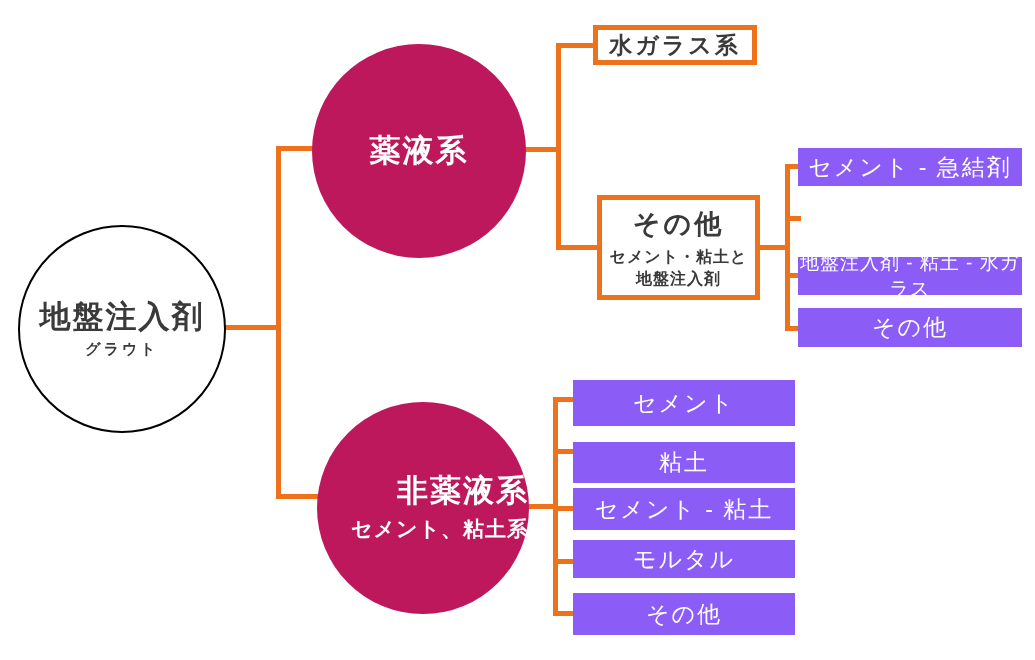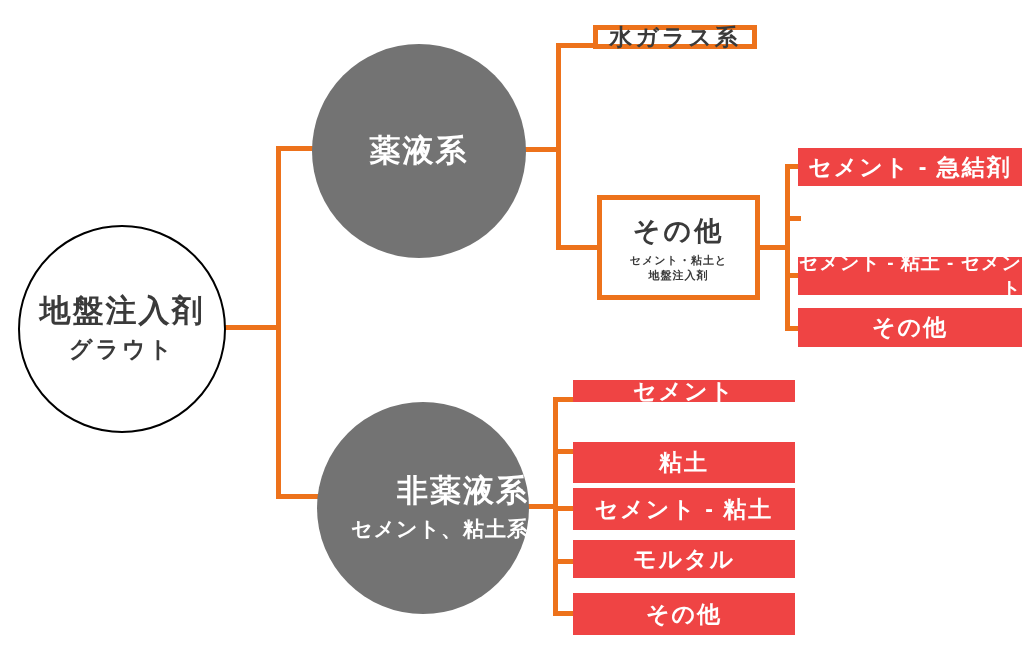--- a/index.html
+++ b/index.html
@@ -18,72 +18,72 @@
     position: absolute;
     border-radius: 50%;
     display: flex;
     flex-direction: column;
     align-items: center;
     justify-content: center;
     text-align: center;
     box-sizing: border-box;
   }
   .circle.outlined { border: 2px solid #000000; background: #ffffff; color: #3A3A3A; }
-  .circle.filled   { background: #737373; color: #ffffff; }
+  .circle.filled   { background: #be185d; color: #ffffff; }
 
   #root-circle   { left: 18px;  top: 225px; width: 208px; height: 208px; }
   #chem-circle   { left: 312px; top: 44px;  width: 214px; height: 214px; }
   #nonchem-circle{ left: 317px; top: 402px; width: 212px; height: 212px; align-items: flex-end; }
 
   .circle .title    { font-size: 31px; font-weight: bold; letter-spacing: 2px; line-height: 1.15; }
-  .circle .subtitle { font-size: 23px; font-weight: bold; letter-spacing: 3px; margin-top: 6px; }
+  .circle .subtitle { font-size: 15px; font-weight: bold; letter-spacing: 3px; margin-top: 6px; }
   #nonchem-circle .subtitle { font-size: 21px; letter-spacing: 1px; }
 
   
   .obox {
     position: absolute;
     box-sizing: border-box;
     border: 5px solid #ED721B;
     background: #ffffff;
     color: #3A3A3A;
     display: flex;
     flex-direction: column;
     align-items: center;
     justify-content: center;
     text-align: center;
   }
-  #waterglass-box { left: 593px; top: 25px; width: 164px; height: 24px; }
+  #waterglass-box { left: 593px; top: 25px; width: 164px; height: 40px; }
   #waterglass-box .label { font-size: 23px; font-weight: bold; letter-spacing: 3px; }
   #other-chem-box { left: 597px; top: 195px; width: 163px; height: 105px; }
   #other-chem-box .title { font-size: 27px; font-weight: bold; letter-spacing: 3px; }
-  #other-chem-box .sub { font-size: 11px; font-weight: bold; letter-spacing: 1px; line-height: 1.35; margin-top: 4px; }
+  #other-chem-box .sub { font-size: 16px; font-weight: bold; letter-spacing: 1px; line-height: 1.35; margin-top: 4px; }
 
   
   .fbox {
     position: absolute;
-    background: #ef4444;
+    background: #8b5cf6;
     color: #ffffff;
     display: flex;
     align-items: center;
     justify-content: center;
-    text-align: right;
-    font-weight: bold;
+    text-align: center;
+    font-weight: normal;
     font-size: 23px;
     letter-spacing: 2px;
     box-sizing: border-box;
   }
   
   .rbox { left: 798px; width: 224px; height: 38px; }
   #rb1 { top: 148px; }
   #rb2 { top: 200px; }
   #rb3 { top: 257px; font-size: 19px; letter-spacing: 1px; }
   #rb4 { top: 308px; height: 39px; }
   
   .bbox { left: 573px; width: 222px; }
-  #bb1 { top: 380px; height: 22px; }
+  #bb1 { top: 380px; height: 46px; }
   #bb2 { top: 442px; height: 41px; }
   #bb3 { top: 488px; height: 42px; }
   #bb4 { top: 540px; height: 38px; }
   #bb5 { top: 593px; height: 42px; }
 
   
   #c-root-h    { left: 224px; top: 325px; width: 56px; height: 5px; }
   #c-l1-trunk  { left: 276px; top: 146px; width: 5px;  height: 353px; }
   #c-l1-top    { left: 276px; top: 146px; width: 42px; height: 5px; }
   #c-l1-bot    { left: 276px; top: 494px; width: 46px; height: 5px; }
@@ -158,21 +158,21 @@
 
   <div class="obox" id="other-chem-box">
     <div class="title">その他</div>
     <div class="sub">
       <span>セメント・粘土と</span><br>
       <span>地盤注入剤</span>
     </div>
   </div>
 
   <div class="fbox rbox" id="rb1">セメント - 急結剤</div>
-  <div class="fbox rbox" id="rb3">セメント - 粘土 - セメント</div>
+  <div class="fbox rbox" id="rb3">地盤注入剤 - 粘土 - 水ガラス</div>
   <div class="fbox rbox" id="rb4">その他</div>
 
   <div class="fbox bbox" id="bb1">セメント</div>
   <div class="fbox bbox" id="bb2">粘土</div>
   <div class="fbox bbox" id="bb3">セメント - 粘土</div>
   <div class="fbox bbox" id="bb4">モルタル</div>
   <div class="fbox bbox" id="bb5">その他</div>
 
 </div>
 

